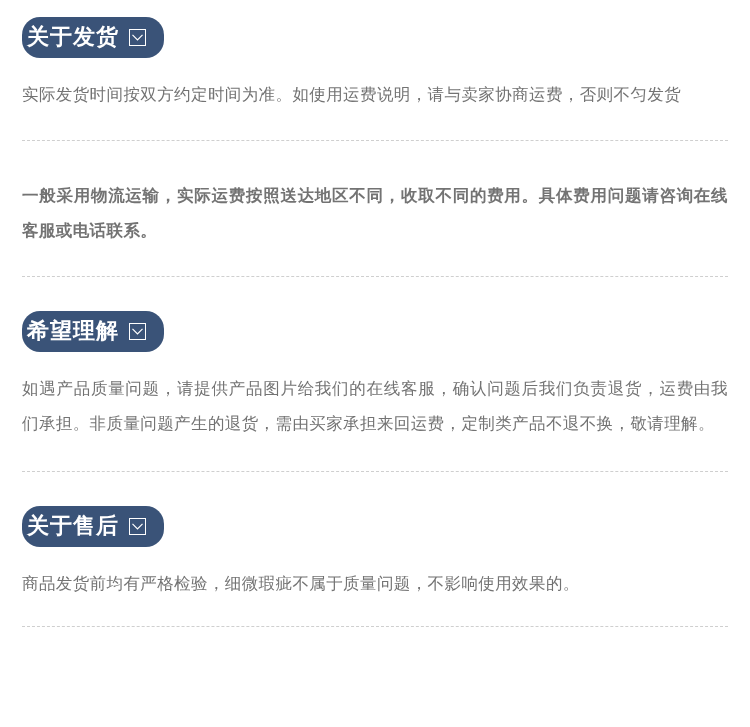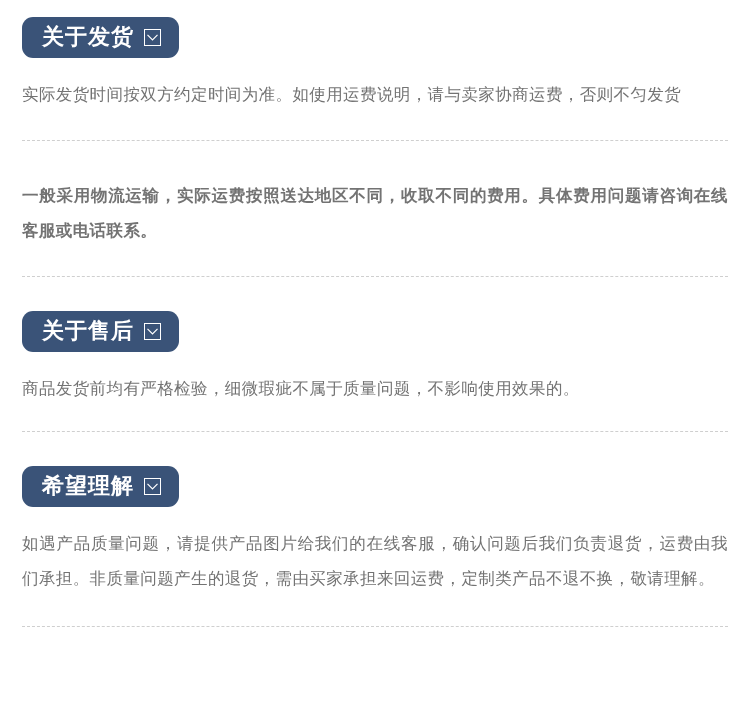--- a/index.html
+++ b/index.html
@@ -25,22 +25,22 @@
     position: relative;
   }
   .badge-row {
     display: flex;
     align-items: center;
   }
   .badge {
     display: inline-flex;
     align-items: center;
     background: #3a5378;
-    border-radius: 11px;
-    padding: 9px 18px 10px 20px;
+    border-radius: 18px;
+    padding: 9px 18px 10px 5px;
     color: #ffffff;
   }
   .badge-label {
     font-size: 22px;
     font-weight: bold;
     letter-spacing: 1px;
     line-height: 1;
   }
   .badge-caret {
     margin-left: 10px;
@@ -104,43 +104,43 @@
     </div>
     <p class="body-text">实际发货时间按双方约定时间为准。如使用运费说明，请与卖家协商运费，否则不匀发货</p>
     <div class="divider"></div>
   </div>
 
   <div class="section s2">
     <p class="body-text">一般采用物流运输，实际运费按照送达地区不同，收取不同的费用。具体费用问题请咨询在线客服或电话联系。</p>
     <div class="divider"></div>
   </div>
 
+  <div class="section s4">
+    <div class="badge-row">
+      <div class="badge">
+        <span class="badge-label">希望理解</span>
+        <span class="badge-caret">
+          <svg width="11" height="7" viewBox="0 0 11 7" aria-hidden="true">
+              <path d="M0.5 0.8 L5.5 6 L10.5 0.8" fill="none" stroke="#ffffff" stroke-width="1.2"></path>
+            </svg>
+        </span>
+      </div>
+    </div>
+    <p class="body-text">如遇产品质量问题，请提供产品图片给我们的在线客服，确认问题后我们负责退货，运费由我们承担。非质量问题产生的退货，需由买家承担来回运费，定制类产品不退不换，敬请理解。</p>
+    <div class="divider"></div>
+  </div>
+
   <div class="section s3">
     <div class="badge-row">
       <div class="badge">
         <span class="badge-label">关于售后</span>
         <span class="badge-caret">
           <svg width="11" height="7" viewBox="0 0 11 7" aria-hidden="true">
               <path d="M0.5 0.8 L5.5 6 L10.5 0.8" fill="none" stroke="#ffffff" stroke-width="1.2"></path>
             </svg>
         </span>
       </div>
     </div>
     <p class="body-text">商品发货前均有严格检验，细微瑕疵不属于质量问题，不影响使用效果的。</p>
     <div class="divider"></div>
   </div>
 
-  <div class="section s4">
-    <div class="badge-row">
-      <div class="badge">
-        <span class="badge-label">希望理解</span>
-        <span class="badge-caret">
-          <svg width="11" height="7" viewBox="0 0 11 7" aria-hidden="true">
-              <path d="M0.5 0.8 L5.5 6 L10.5 0.8" fill="none" stroke="#ffffff" stroke-width="1.2"></path>
-            </svg>
-        </span>
-      </div>
-    </div>
-    <p class="body-text">如遇产品质量问题，请提供产品图片给我们的在线客服，确认问题后我们负责退货，运费由我们承担。非质量问题产生的退货，需由买家承担来回运费，定制类产品不退不换，敬请理解。</p>
-    <div class="divider"></div>
-  </div>
-
 </div>
 
 </body></html>

